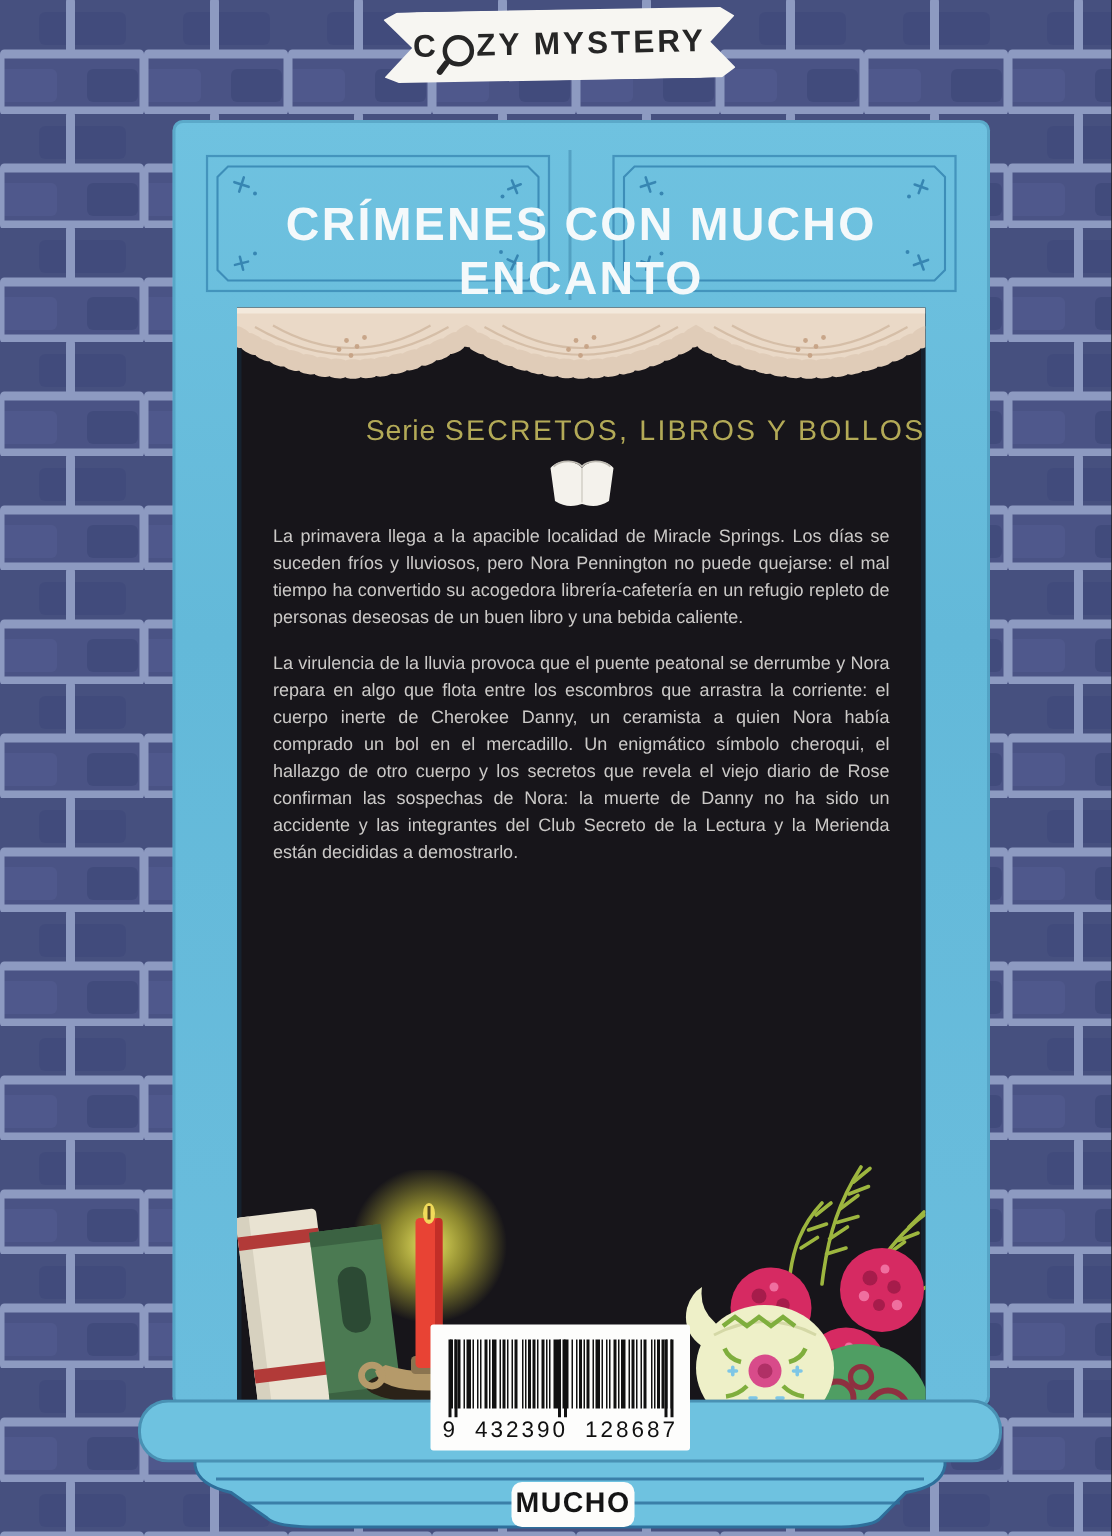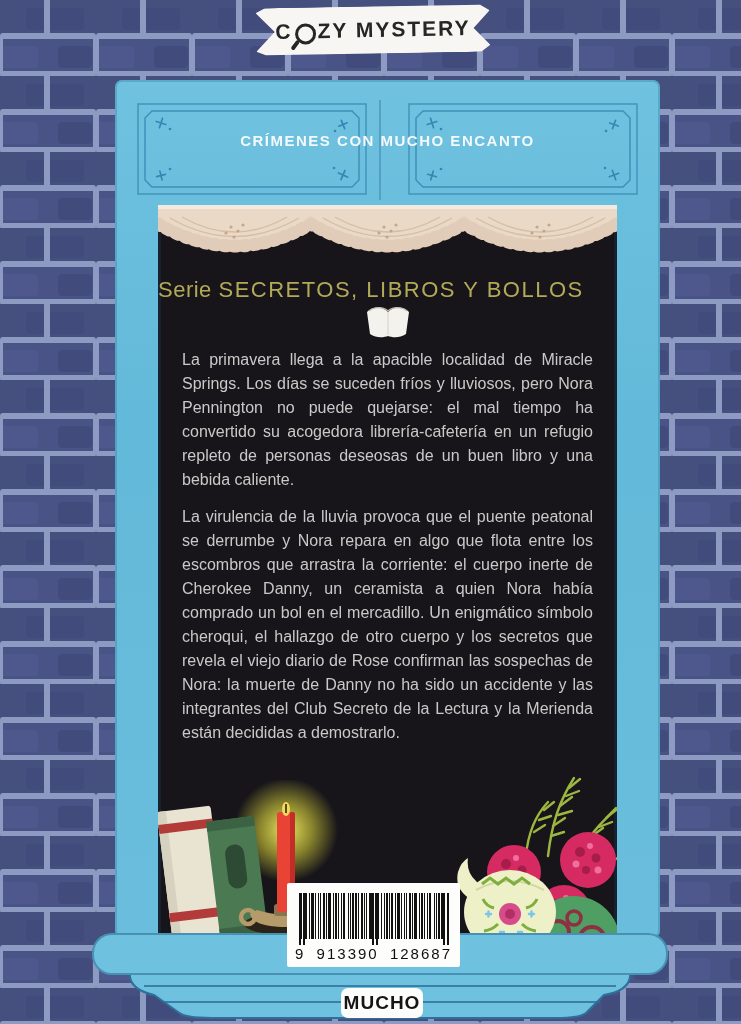--- a/index.html
+++ b/index.html
@@ -20,33 +20,33 @@
 
   
   .frame{position:absolute;left:115px;top:80px;width:545px;height:858px;
          background:linear-gradient(180deg,#6fc2e0 0%,#63b9d9 40%,#6abddd 100%);
          border-radius:7px;box-shadow:inset 0 0 0 2px rgba(38,103,143,.28);}
   .panel{position:absolute;top:23px;width:230px;height:92px;}
   .panel.left{left:22px;} .panel.right{left:293px;}
   .mullion{position:absolute;left:264px;top:20px;width:2px;height:100px;
            background:rgba(38,103,143,.35);}
   .frame-title{position:absolute;left:0;top:52px;width:100%;text-align:center;
-               color:#f4f9fb;font-weight:700;font-size:15px;letter-spacing:1.5px;}
+               color:#f4f9fb;font-weight:700;font-size:31px;letter-spacing:1.5px;}
 
   .interior{position:absolute;left:43px;top:125px;width:459px;height:733px;
             background:#17151a;overflow:hidden;
             box-shadow:inset 0 0 0 3px rgba(20,60,90,.35);}
 
-  .series{position:absolute;left:0;top:72px;width:100%;text-align:left;
-          color:#b3aa57;font-size:22px;letter-spacing:.5px;}
+  .series{position:absolute;left:0;top:72px;width:100%;text-align:right;
+          color:#b3aa57;font-size:19px;letter-spacing:.5px;}
   .series .series-name{letter-spacing:1.5px;}
   .book-icon{position:absolute;left:50%;top:98px;transform:translateX(-50%);}
 
   .synopsis{position:absolute;left:24px;top:143px;width:411px;color:#cbc9c7;
-            font-size:16px;line-height:1.5;text-align:justify;hyphens:auto;}
+            font-size:12px;line-height:1.5;text-align:justify;hyphens:auto;}
   .synopsis p{margin:0 0 13px 0;}
 
   .decor-left{position:absolute;left:0px;bottom:0px;}
   .decor-right{position:absolute;right:-6px;bottom:0px;}
   .curtain{position:absolute;left:0;top:0;}
 
   
   .barcode{position:absolute;left:287px;top:883px;width:173px;height:84px;
            background:#fdfdfc;border-radius:2px;z-index:6;}
   .barcode .digits{position:absolute;left:8px;right:8px;bottom:5px;display:flex;
@@ -277,21 +277,21 @@
       <line x1="13" y1="33" x2="161" y2="33" stroke="#111" stroke-width="46" stroke-dasharray="2 1 1 1 2 2 1 1 3 1 1 2 1 1 1 2 2 1 1 1 3 2 1 1 2 1 1 2 1 1 2 3 1 1 1 1 2 1 2 1 1 2 2 1 1 1 1 2 3 1 1 1 2 1 1 2 1 2 1 1"></line>
       <rect x="12" y="10" width="2" height="52" fill="#111"></rect>
       <rect x="16" y="10" width="2" height="52" fill="#111"></rect>
       <rect x="85" y="10" width="2" height="52" fill="#111"></rect>
       <rect x="89" y="10" width="2" height="52" fill="#111"></rect>
       <rect x="156" y="10" width="2" height="52" fill="#111"></rect>
       <rect x="160" y="10" width="2" height="52" fill="#111"></rect>
     </svg>
     <div class="digits">
       <span>9</span>
-      <span>913390</span>
+      <span>432390</span>
       <span>128687</span>
     </div>
   </div>
 
   <div class="alma">MUCHO</div>
 
   <div class="ribbon">
     <span>C</span>
       <span class="mag-o">
         <i></i>

